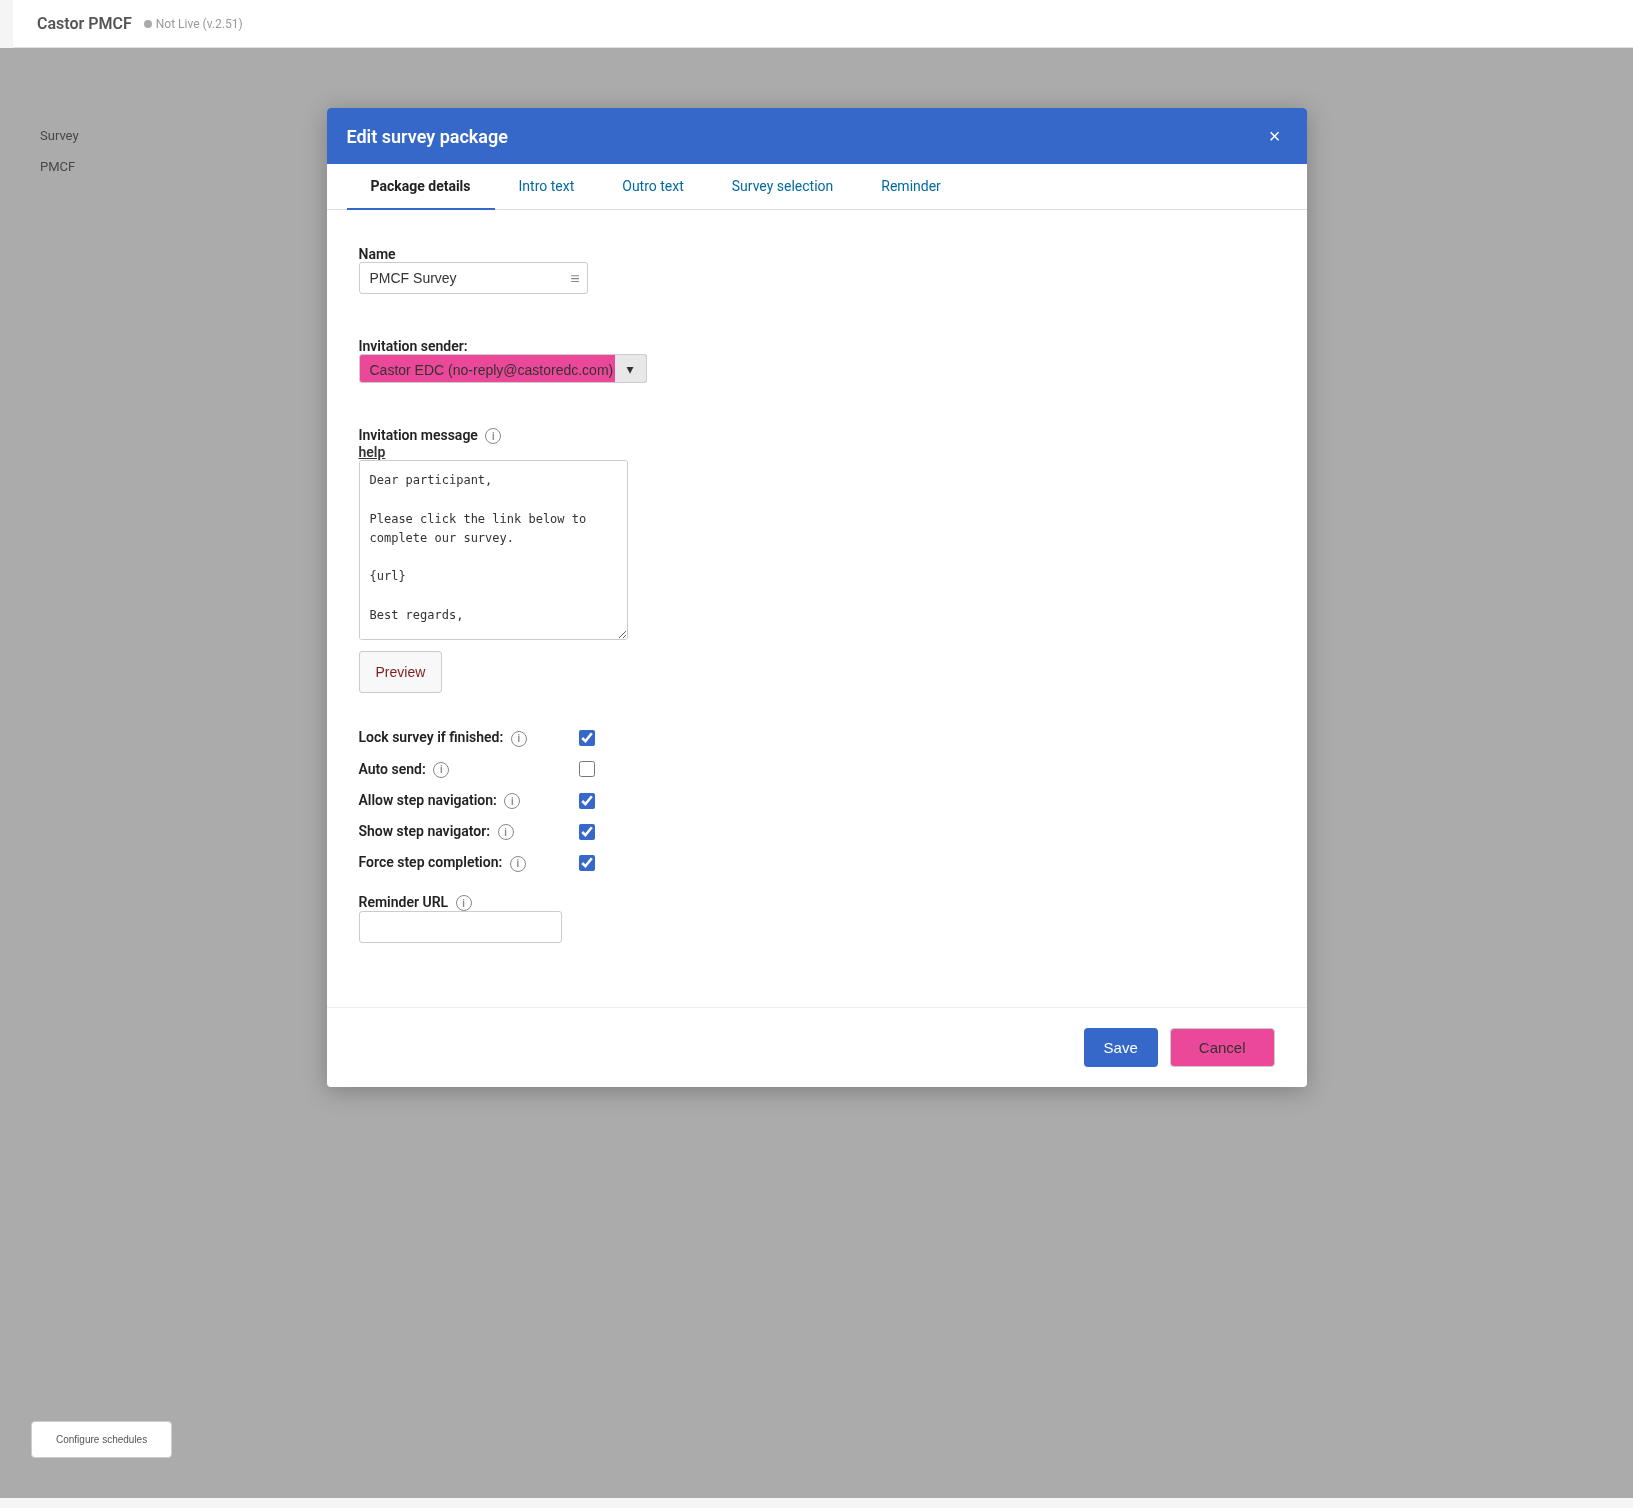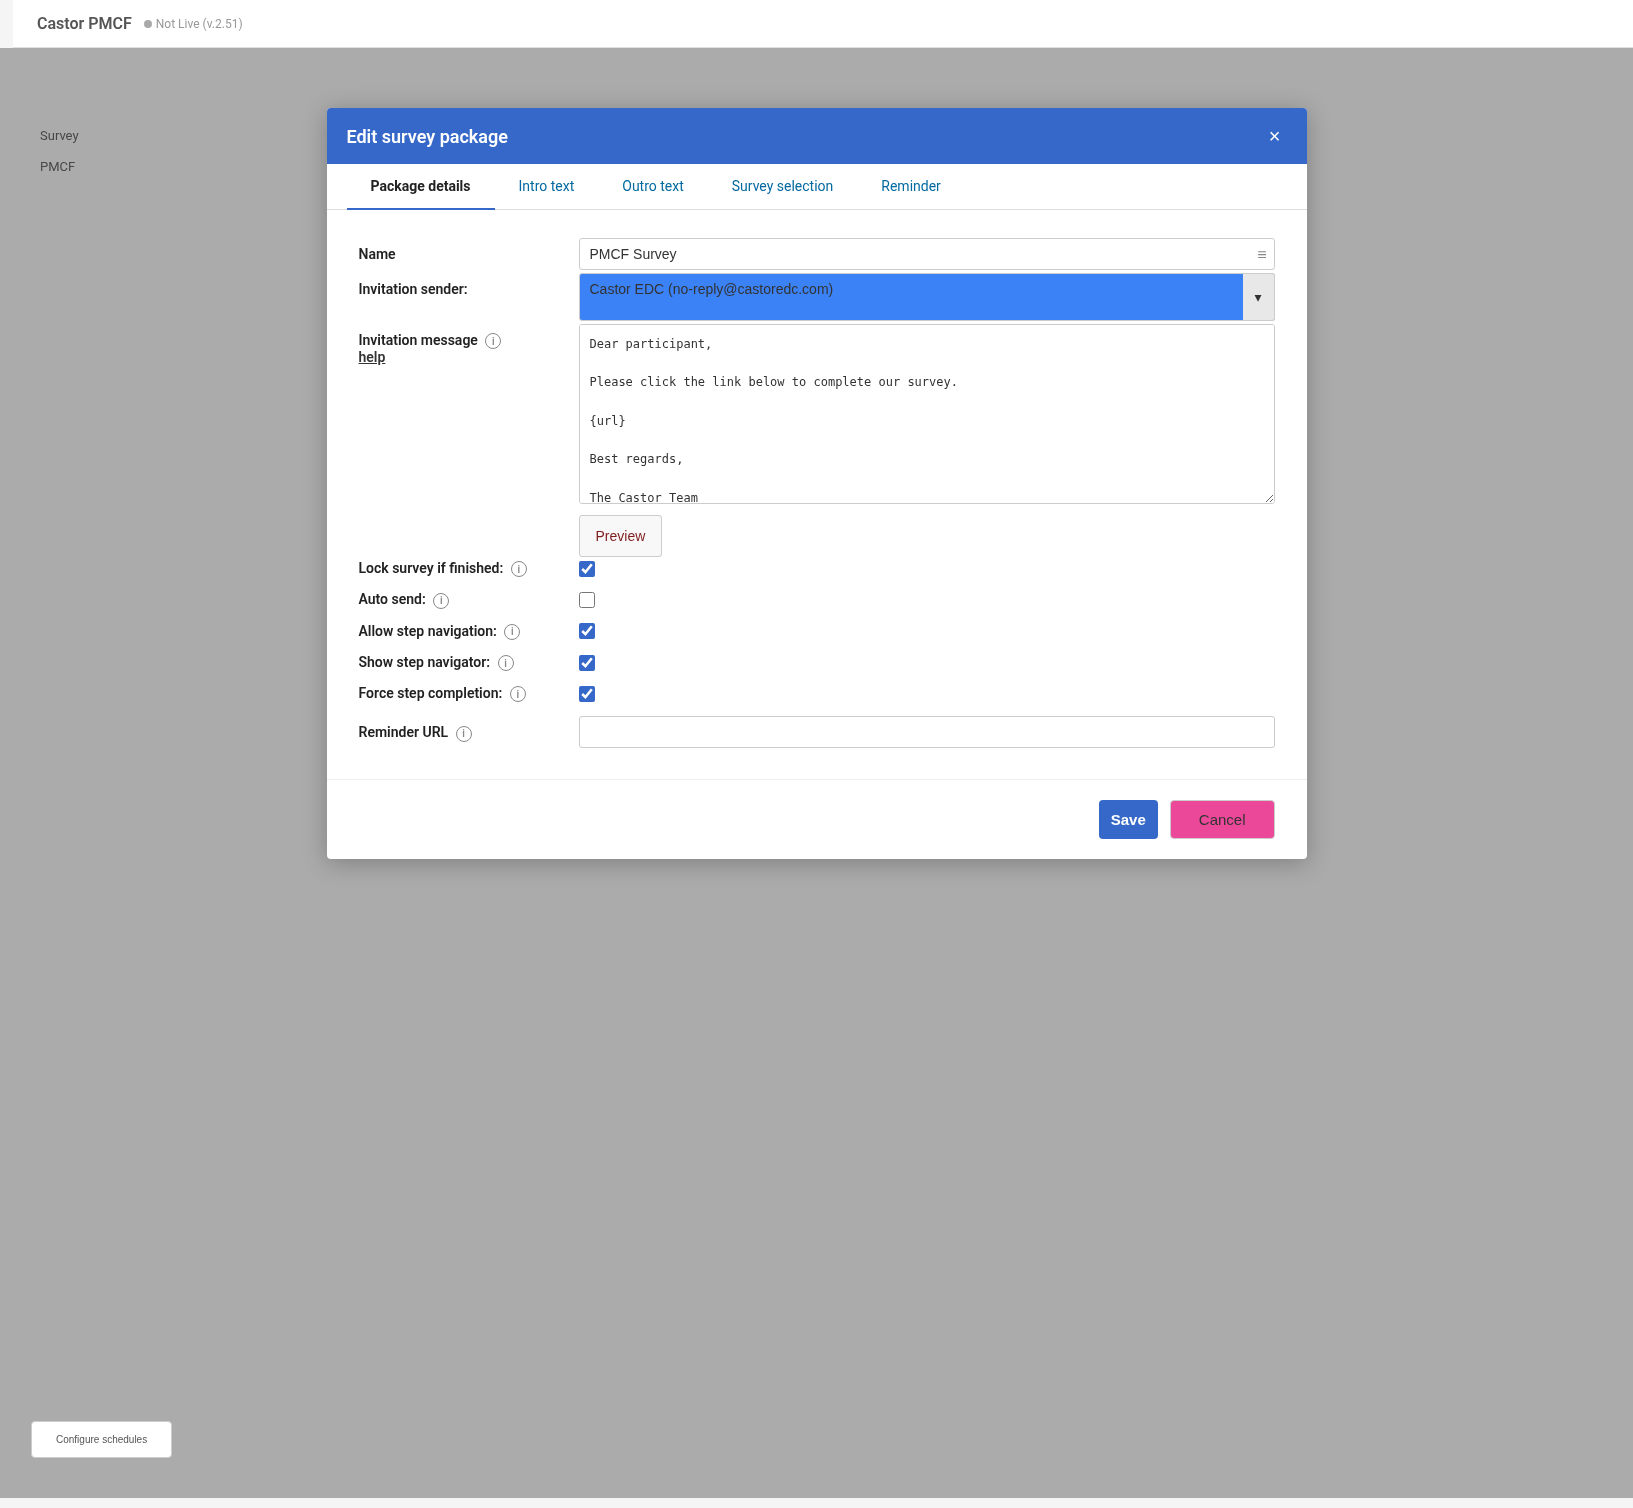--- a/index.html
+++ b/index.html
@@ -131,21 +131,22 @@
 
     
     .modal-body {
       padding: 28px 32px;
     }
 
     
     .form-row {
       display: flex;
       align-items: flex-start;
-      margin-bottom: 3px;
+      margin-bottom: 36px;
+      flex-direction: column;
     }
     .form-label {
       width: 220px;
       min-width: 220px;
       font-weight: 600;
       font-size: 14px;
       padding-top: 8px;
       color: #222;
     }
     .form-label .info-icon {
@@ -174,27 +175,27 @@
       font-size: 14px;
       color: #333;
     }
 
     .select-wrapper {
       position: relative;
       width: 100%;
     }
     .select-wrapper select {
       width: 100%;
-      padding: 7px 32px 23px 10px;
+      padding: 7px 32px 4px 10px;
       border: 1px solid #ccc;
       border-radius: 3px;
       font-size: 14px;
       color: #333;
       appearance: none;
-      background: #3b82f6;
+      background: #ec4899;
       cursor: pointer;
     }
     .select-arrow {
       position: absolute;
       right: 0;
       top: 0;
       bottom: 0;
       width: 32px;
       background: #e8e8e8;
       border: 1px solid #ccc;
@@ -292,27 +293,27 @@
     
     .modal-footer {
       display: flex;
       justify-content: flex-end;
       padding: 20px 32px;
       gap: 12px;
       border-top: 1px solid #eee;
     }
 
     .btn-save {
-      padding: 10px 12px;
+      padding: 10px 20px;
       background: #3568c8;
       color: #fff;
       border: none;
       border-radius: 4px;
       font-size: 15px;
-      font-weight: 700;
+      font-weight: 400;
       cursor: pointer;
     }
 
     .btn-cancel {
       padding: 10px 28px;
       background: #ec4899;
       color: #333;
       border: 1px solid #ccc;
       border-radius: 4px;
       font-size: 15px;

